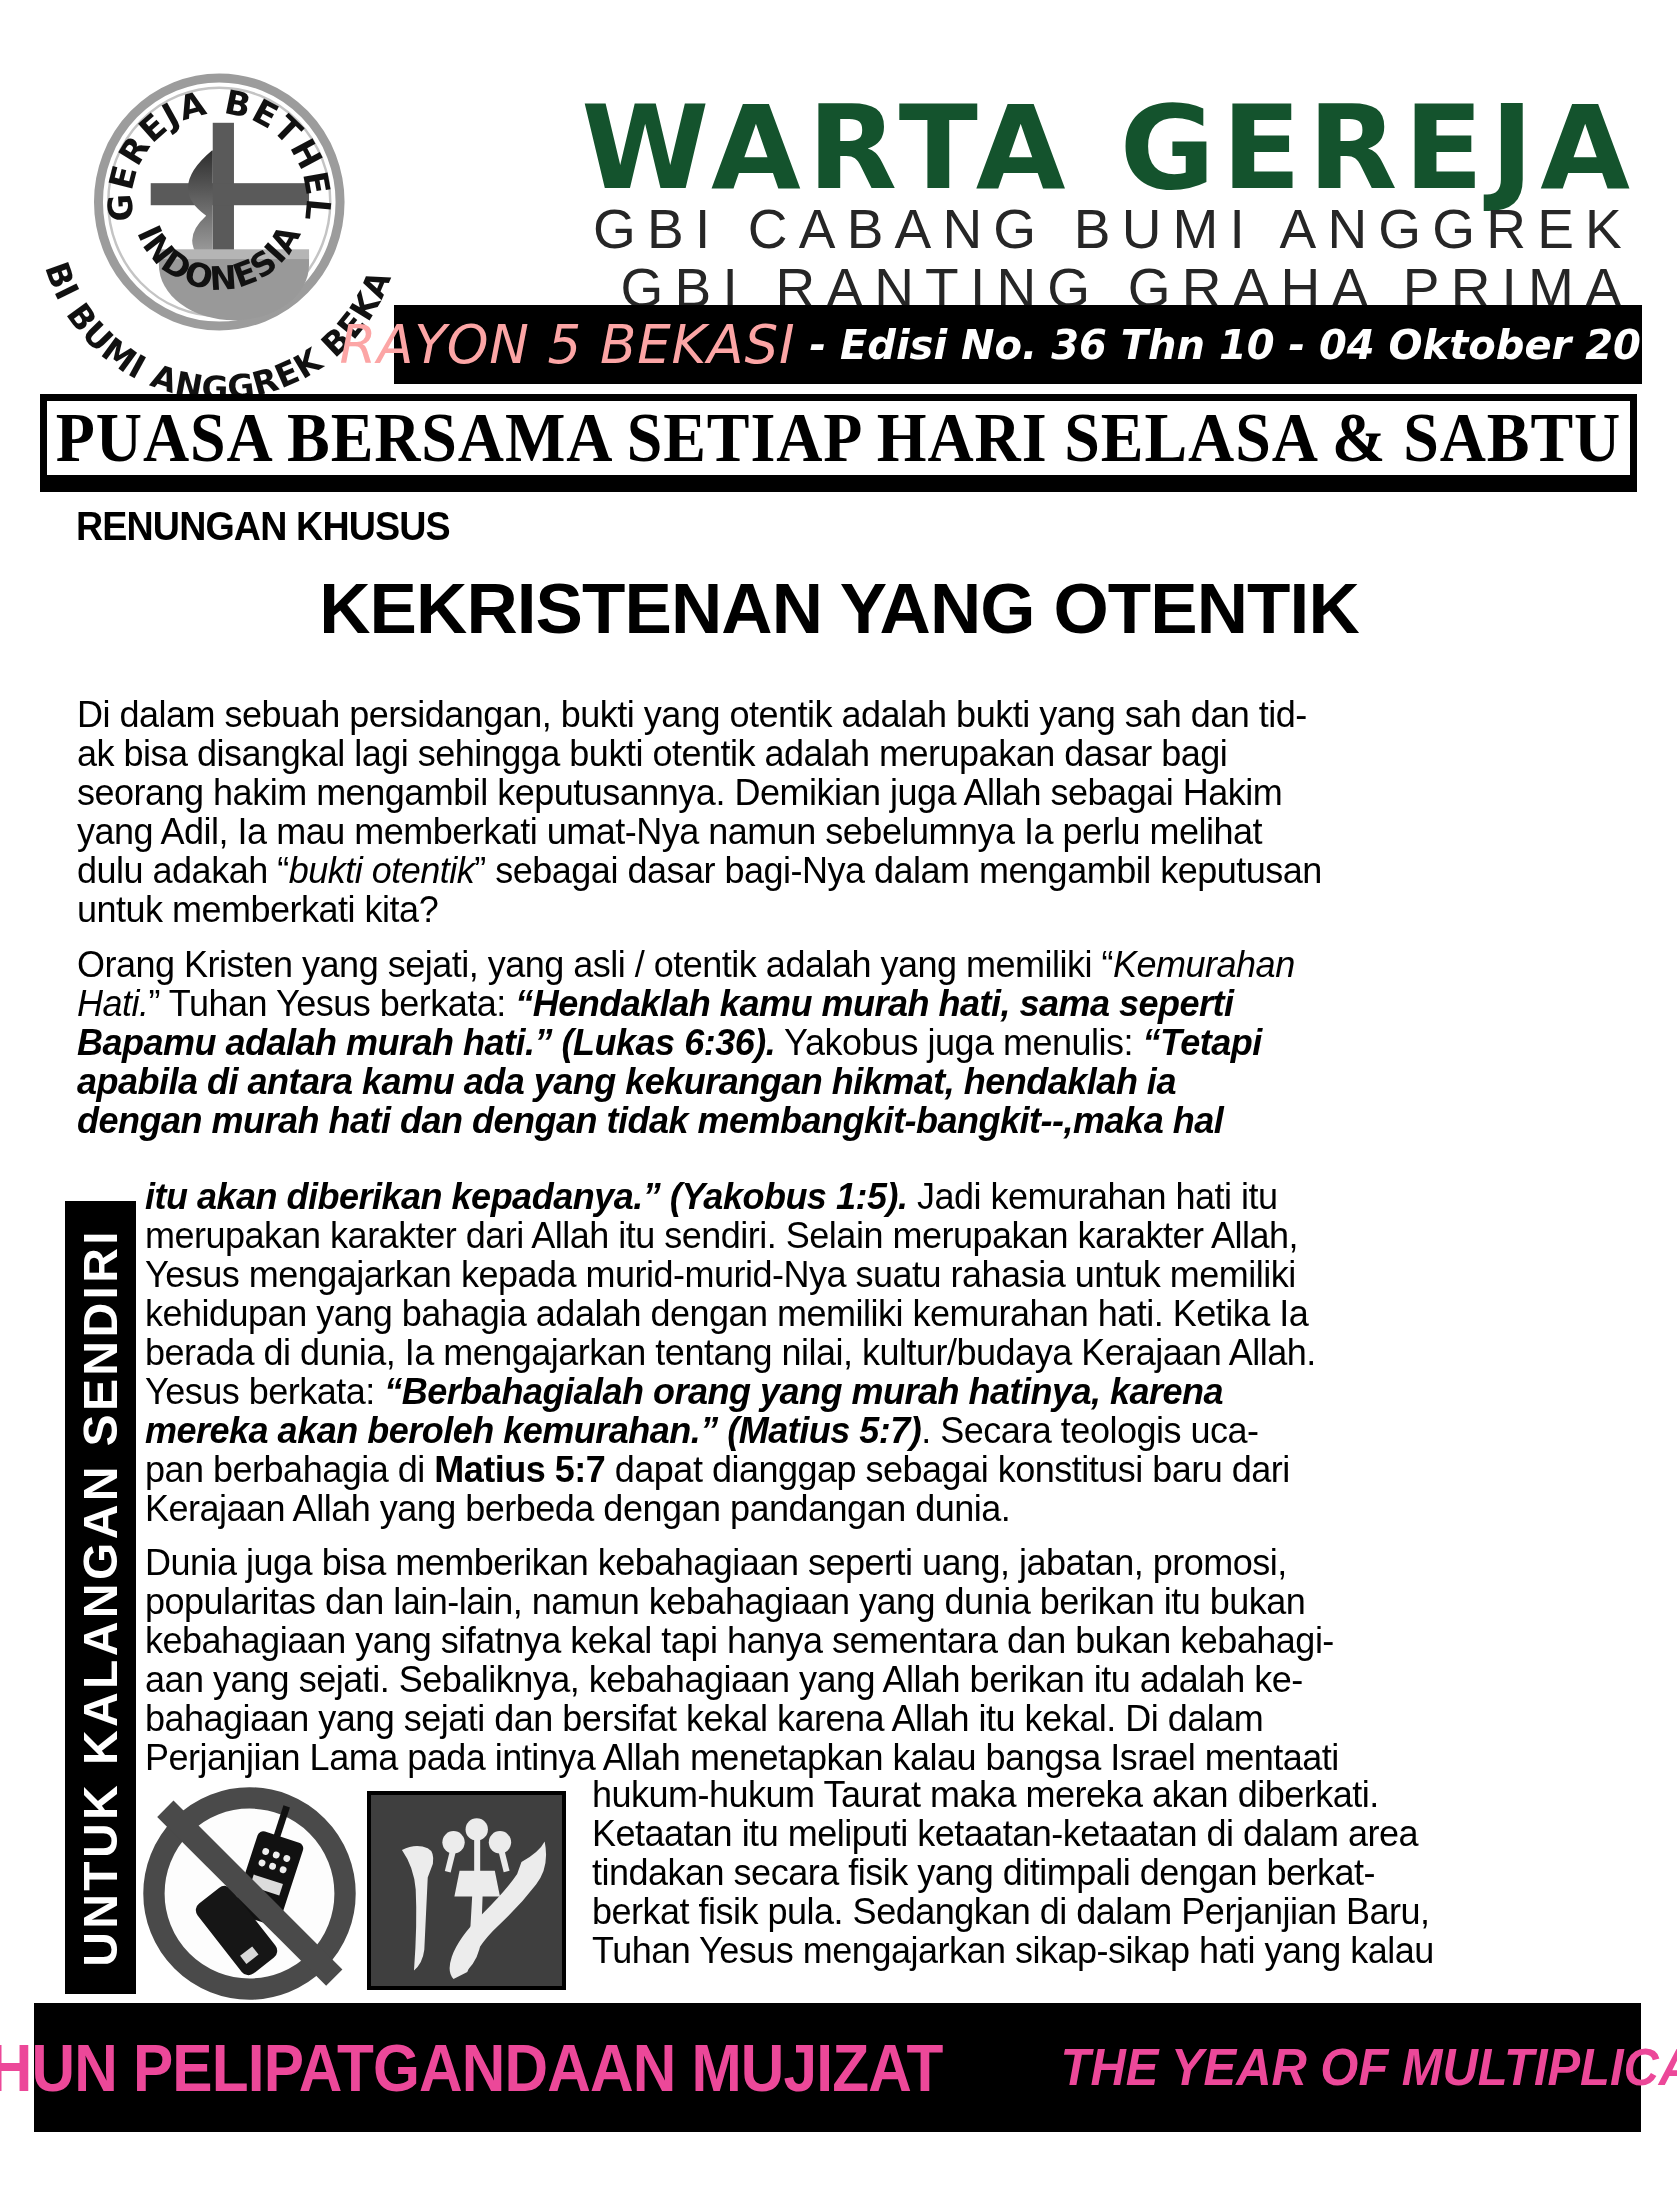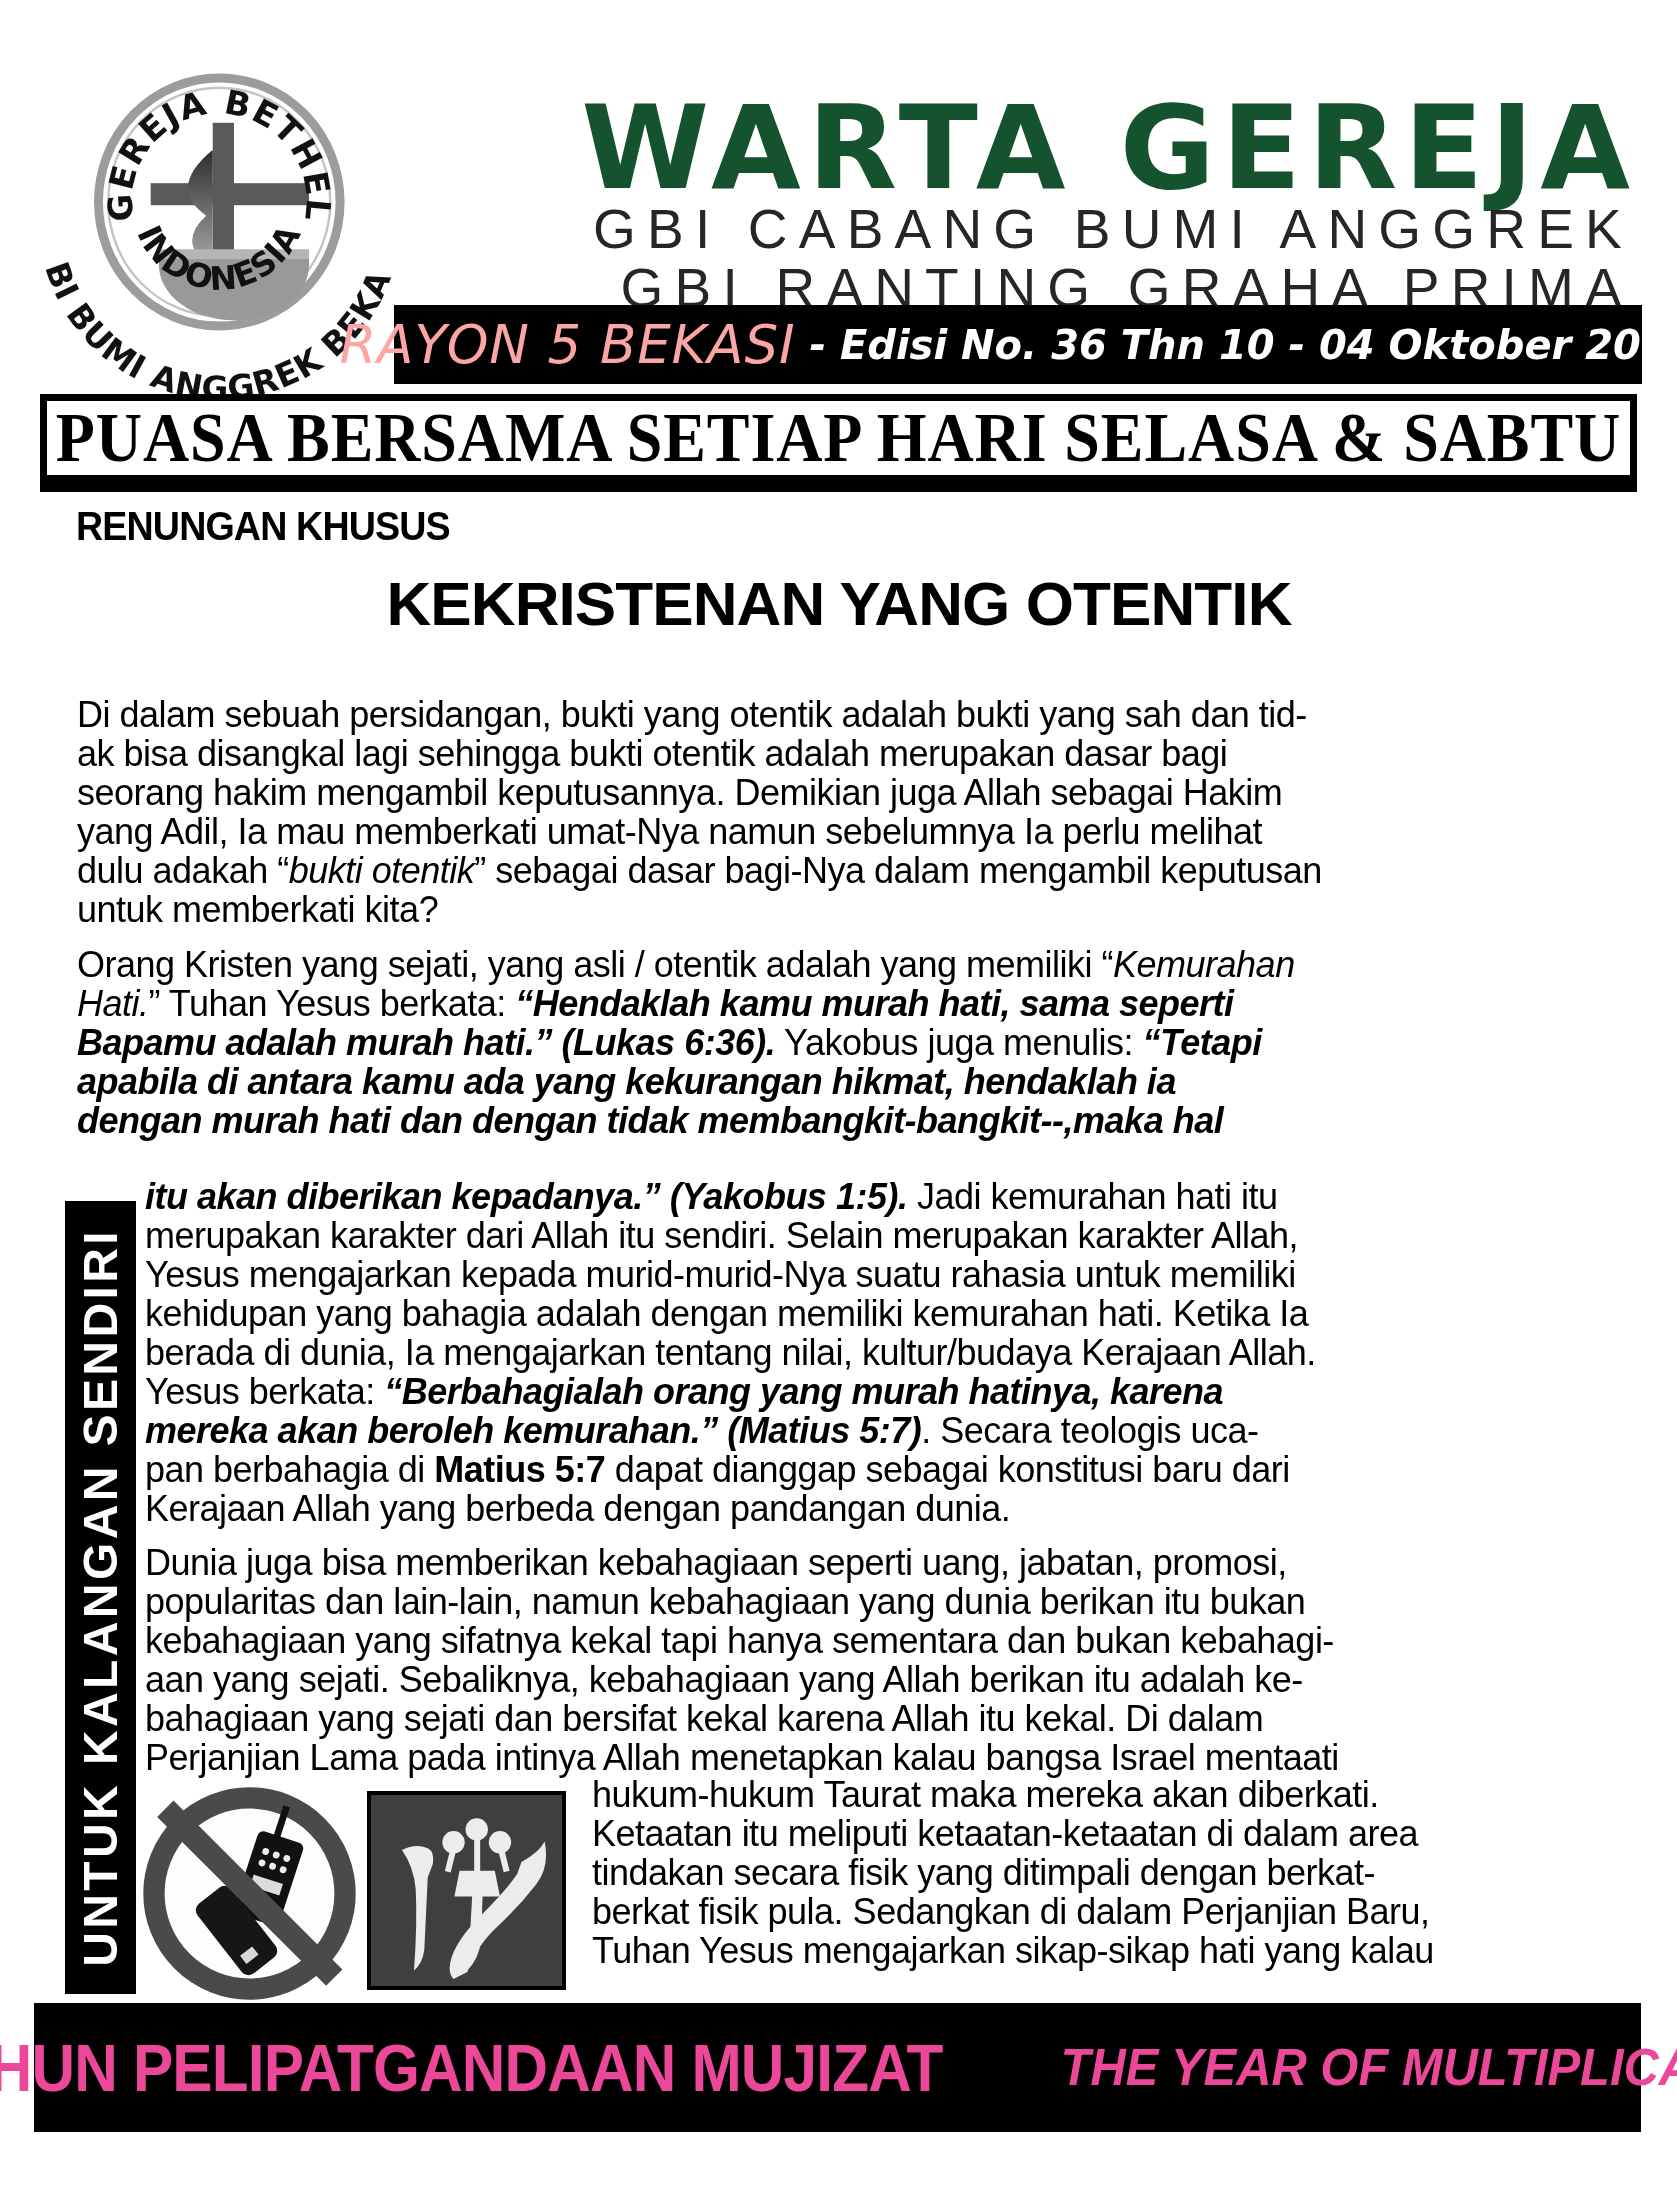--- a/index.html
+++ b/index.html
@@ -21,21 +21,21 @@
         font-size:40px;color:#fff;letter-spacing:0px;}
   
   .banner{position:absolute;left:40px;top:394px;width:1597px;height:98px;box-sizing:border-box;
         border:7.7px solid #000;border-bottom:17px solid #000;background:#fff;
         display:flex;align-items:flex-start;justify-content:center;}
   .banner-text{font-family:"Liberation Serif",serif;font-weight:bold;font-size:64px;letter-spacing:0.9px;
         transform:scaleY(1.08);white-space:pre;}
   .section-label{position:absolute;left:76px;top:504px;font-weight:bold;font-size:40px;
         letter-spacing:-0.9px;transform:scaleX(.94);transform-origin:left;white-space:pre;}
   .headline{position:absolute;left:0;top:568px;width:1678px;text-align:center;font-weight:bold;
-        font-size:62px;letter-spacing:-0.9px;white-space:pre;}
+        font-size:71px;letter-spacing:-0.9px;white-space:pre;}
   
   .tl{white-space:pre;font-size:36px;line-height:39px;letter-spacing:-0.5px;}
   .s-i{font-style:italic;} .s-b{font-weight:bold;}
   .s-bi{font-weight:bold;font-style:italic;}
   .para{position:absolute;}
   .p1{left:77px;top:695px;width:1549px;}
   .p2full{left:77px;top:945px;width:1549px;}
   .p2narrow{left:145px;top:1177px;width:1482px;}
   .p3narrow{left:145px;top:1543px;width:1482px;}
   .p3wrapped{left:592px;top:1775px;width:1032px;}

